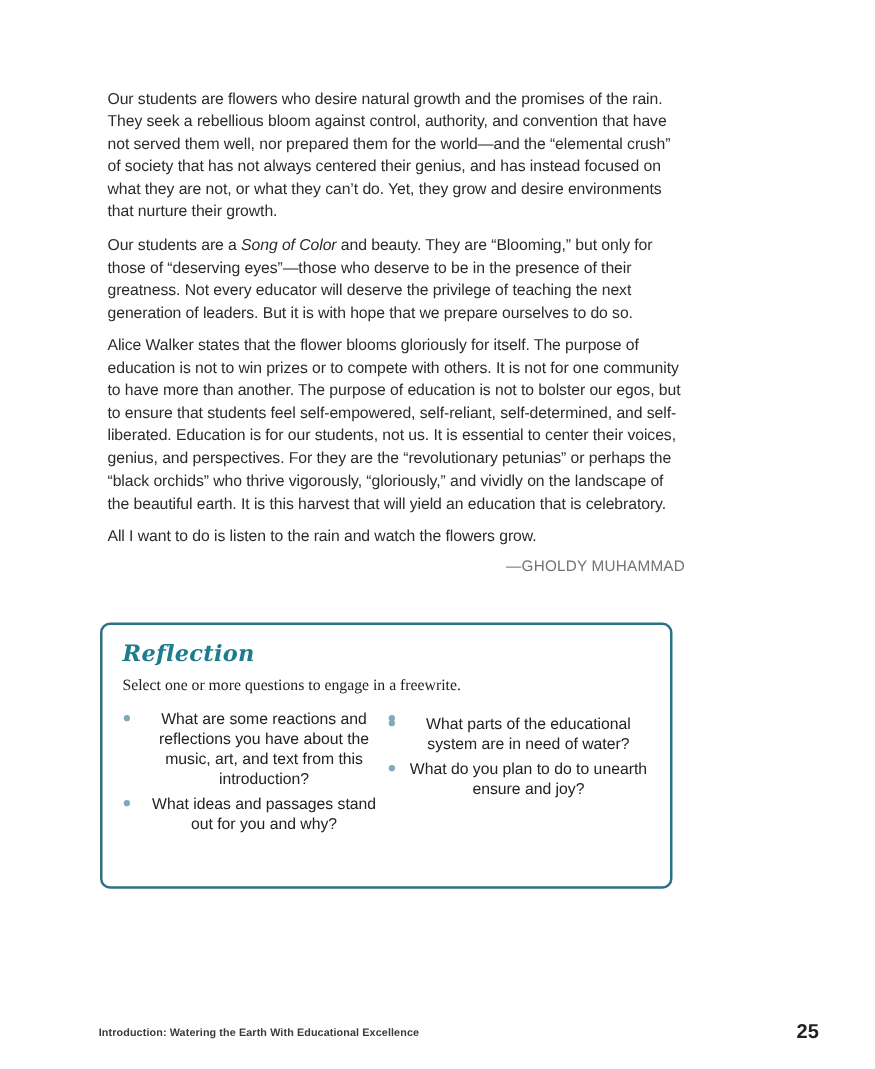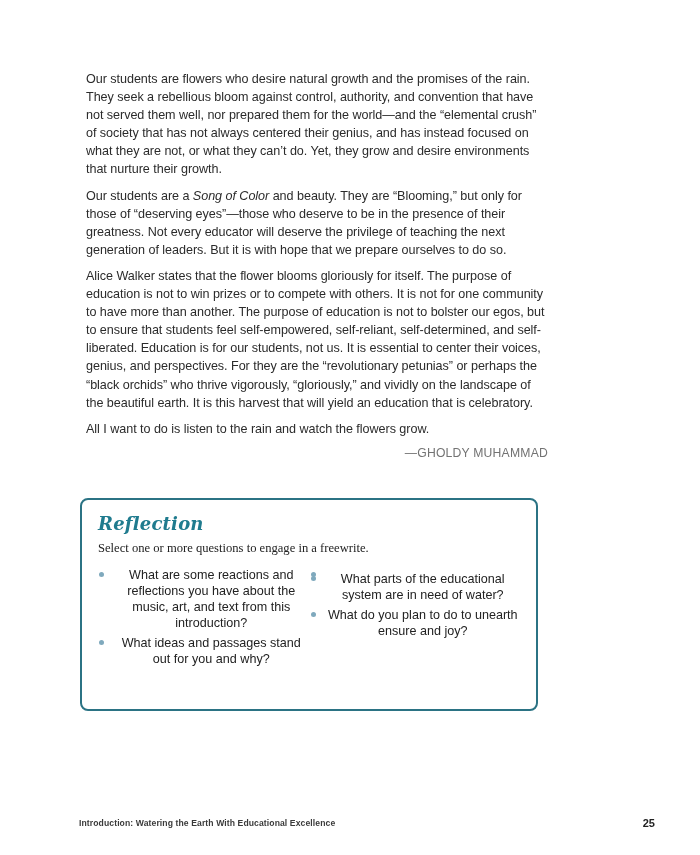--- a/index.html
+++ b/index.html
@@ -97,21 +97,21 @@
     .footer-title {
       font-family: "Liberation Sans", sans-serif;
       font-weight: bold;
       font-size: 8.6px;
       color: #3a3a3a;
       letter-spacing: 0.1px;
     }
     .page-number {
       font-family: "Liberation Sans", sans-serif;
       font-weight: bold;
-      font-size: 11px;
+      font-size: 16px;
       color: #222;
     }
   </style>
 </head>
 <body>
 
 <div class="page-body">
   <p class="para">Our students are flowers who desire natural growth and the promises of the rain. They seek a rebellious bloom against control, authority, and convention that have not served them well, nor prepared them for the world—and the “elemental crush” of society that has not always centered their genius, and has instead focused on what they are not, or what they can’t do. Yet, they grow and desire environments that nurture their growth.</p>
   <p class="para"><span>Our students are a </span><em>Song of Color</em><span> and beauty. They are “Blooming,” but only for those of “deserving eyes”—those who deserve to be in the presence of their greatness. Not every educator will deserve the privilege of teaching the next generation of leaders. But it is with hope that we prepare ourselves to do so.</span></p>
   <p class="para">Alice Walker states that the flower blooms gloriously for itself. The purpose of education is not to win prizes or to compete with others. It is not for one community to have more than another. The purpose of education is not to bolster our egos, but to ensure that students feel self-empowered, self-reliant, self-determined, and self-liberated. Education is for our students, not us. It is essential to center their voices, genius, and perspectives. For they are the “revolutionary petunias” or perhaps the “black orchids” who thrive vigorously, “gloriously,” and vividly on the landscape of the beautiful earth. It is this harvest that will yield an education that is celebratory.</p>

